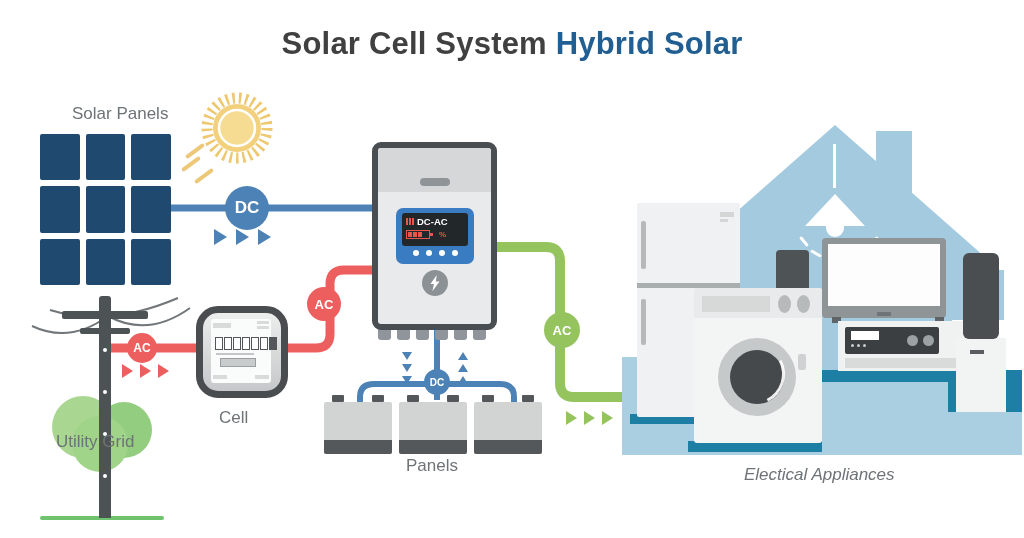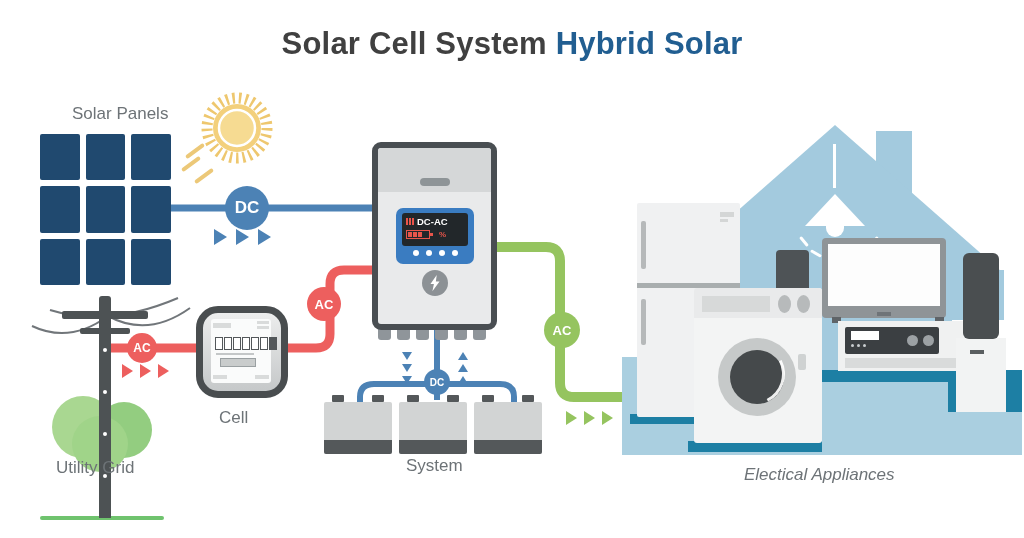--- a/index.html
+++ b/index.html
@@ -249,21 +249,21 @@
   <div class="bush" style="left:96px;top:402px;width:56px;height:56px;background:#93cd80;"></div>
   <div class="bush" style="left:72px;top:416px;width:56px;height:56px;background:#a0d489;"></div>
   <div class="pole"></div>
   <div class="xarm" style="left:62px;top:311px;width:86px;height:8px;"></div>
   <div class="xarm" style="left:80px;top:328px;width:50px;height:6px;"></div>
   <i class="pdot" style="top:348px;"></i>
   <i class="pdot" style="top:390px;"></i>
   <i class="pdot" style="top:432px;"></i>
   <i class="pdot" style="top:474px;"></i>
   <div class="ground"></div>
-  <div class="lbl" style="left:56px;top:458px;">Utility Grid</div>
+  <div class="lbl" style="left:56px;top:432px;">Utility Grid</div>
 
   <div class="badge b-blue" style="left:424px;top:369px;width:26px;height:26px;font-size:10px;">DC</div>
   <div class="arrows v" style="left:402px;top:352px;">
     <i class="tri tr-down"></i>
     <i class="tri tr-down"></i>
     <i class="tri tr-down"></i>
   </div>
   <div class="arrows v" style="left:458px;top:352px;">
     <i class="tri tr-up"></i>
     <i class="tri tr-up"></i>
@@ -274,21 +274,21 @@
       <i></i>
     </div>
   <div class="bat" style="left:399px;">
       <i></i>
       <i></i>
     </div>
   <div class="bat" style="left:474px;">
       <i></i>
       <i></i>
     </div>
-  <div class="lbl" style="left:406px;top:456px;">System</div>
+  <div class="lbl" style="left:406px;top:456px;">Panels</div>
 
   <div class="badge b-green" style="left:544px;top:312px;width:36px;height:36px;font-size:13px;">AC</div>
   <div class="arrows h" style="left:566px;top:411px;gap:7px;">
     <i class="tri tr-green"></i>
     <i class="tri tr-green"></i>
     <i class="tri tr-green"></i>
   </div>
 
   <div class="chimney"></div>
   <div class="roof"></div>

